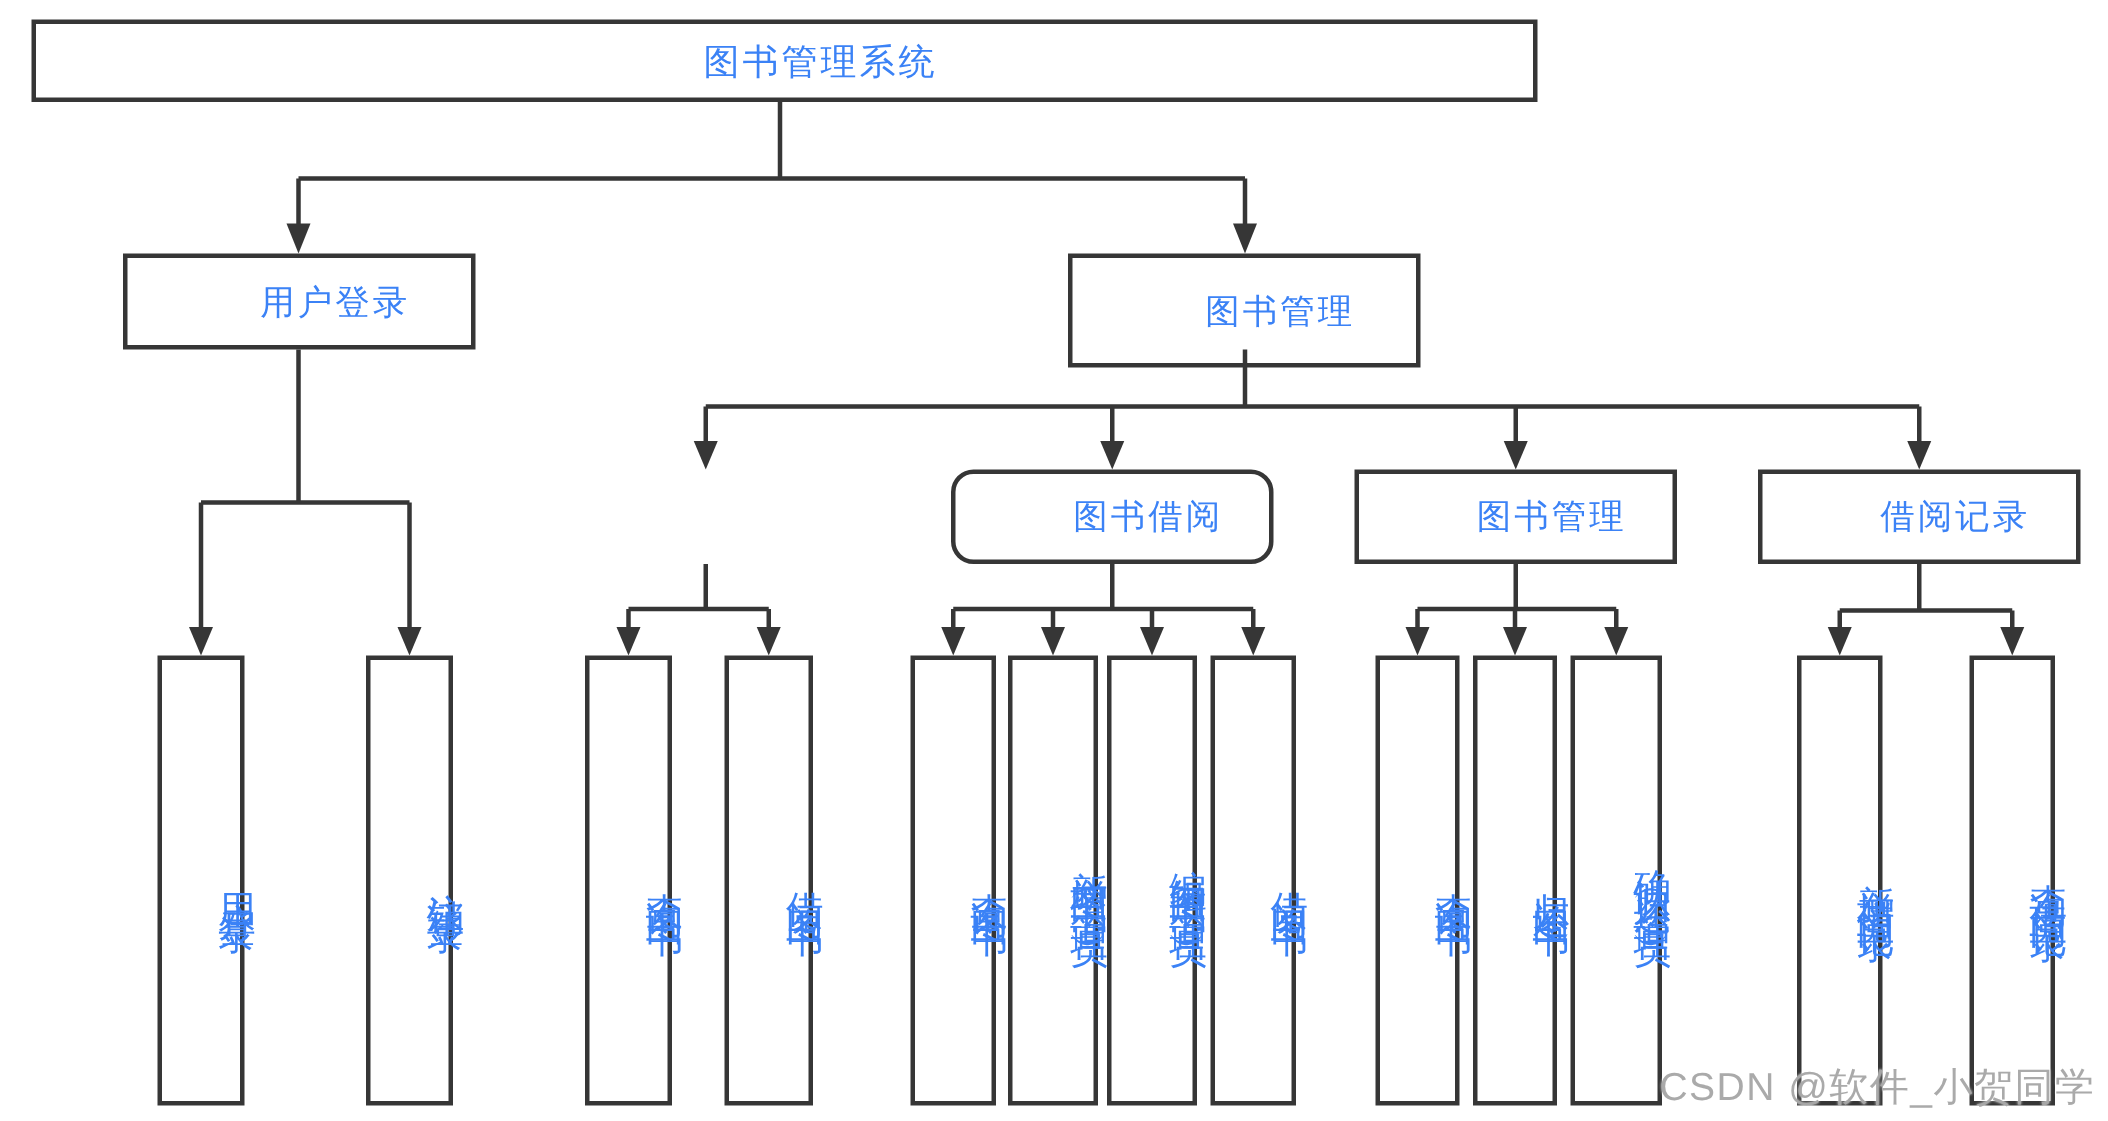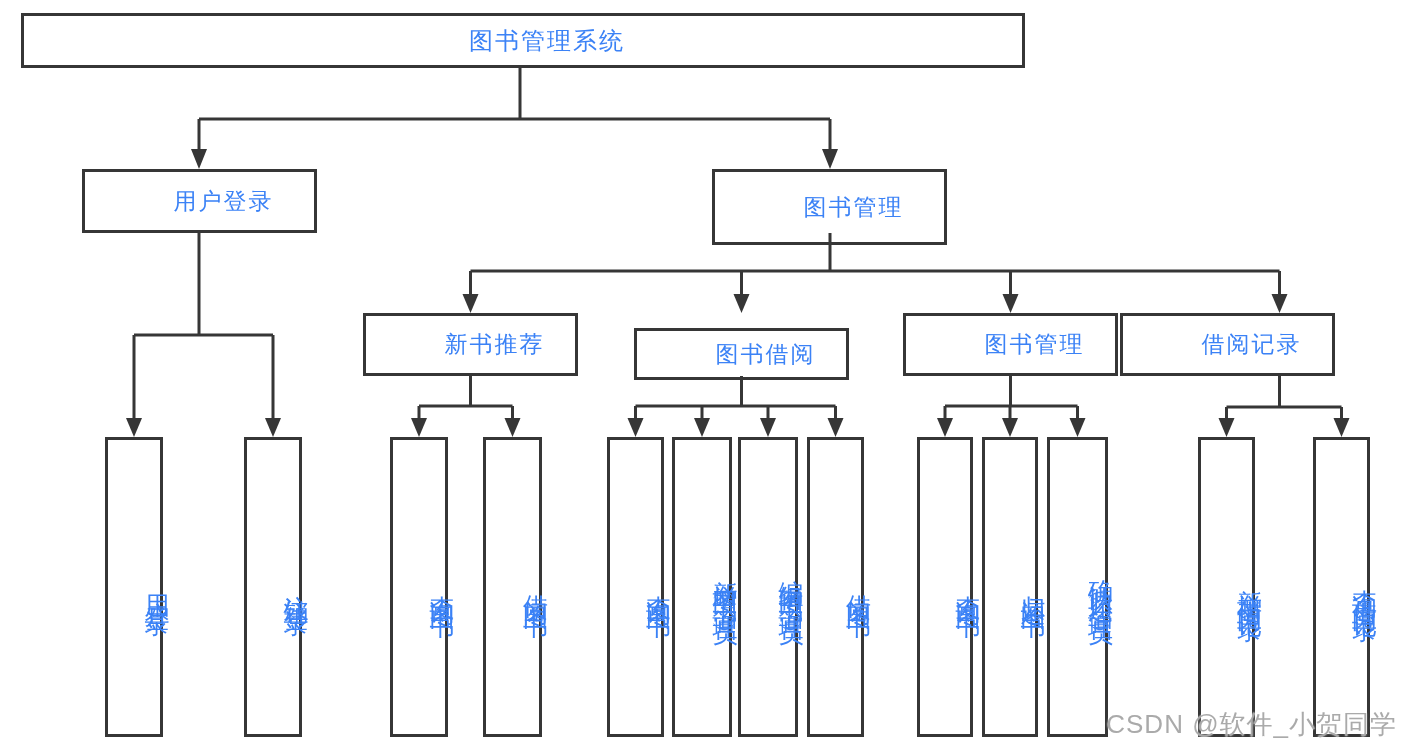--- a/index.html
+++ b/index.html
@@ -106,24 +106,23 @@
       <polygon points="1218.5,418 1234.5,418 1226.5,437"></polygon>
       <polygon points="1333.5,418 1349.5,418 1341.5,437"></polygon>
     </g>
   </svg>
 
   <div class="node hnode root-node" style="left:21px; top:13px; width:1004px; height:55px;">图书管理系统</div>
 
   <div class="node hnode" style="left:82px; top:169px; width:235px; height:64px;">用户登录</div>
   <div class="node hnode" style="left:712px; top:169px; width:235px; height:76px;">图书管理</div>
 
-  <div class="node hnode" style="left:363px; top:313px; width:215px; height:63px;">新书推荐</div>
-  <div class="node hnode" style="left:634px; top:328px; width:215px; height:52px;">图书借阅</div>
+  <div class="node hnode" style="left:634px; top:313px; width:215px; height:63px;border-radius:15px;">图书借阅</div>
   <div class="node hnode" style="left:903px; top:313px; width:215px; height:63px;">图书管理</div>
-  <div class="node hnode" style="left:1120px; top:313px; width:215px; height:63px;">借阅记录</div>
+  <div class="node hnode" style="left:1172px; top:313px; width:215px; height:63px;">借阅记录</div>
 
   <div class="node vnode" style="left:105px; width:58px;">用户登录</div>
   <div class="node vnode" style="left:244px; width:58px;">注销登录</div>
 
   <div class="node vnode" style="left:390px; width:58px;">查询图书</div>
   <div class="node vnode" style="left:483px; width:59px;">借阅图书</div>
 
   <div class="node vnode" style="left:607px; width:57px;">查询图书</div>
   <div class="node vnode" style="left:672px; width:60px;">新增图书（管理员）</div>
   <div class="node vnode" style="left:738px; width:60px;">编辑图书（管理员）</div>

